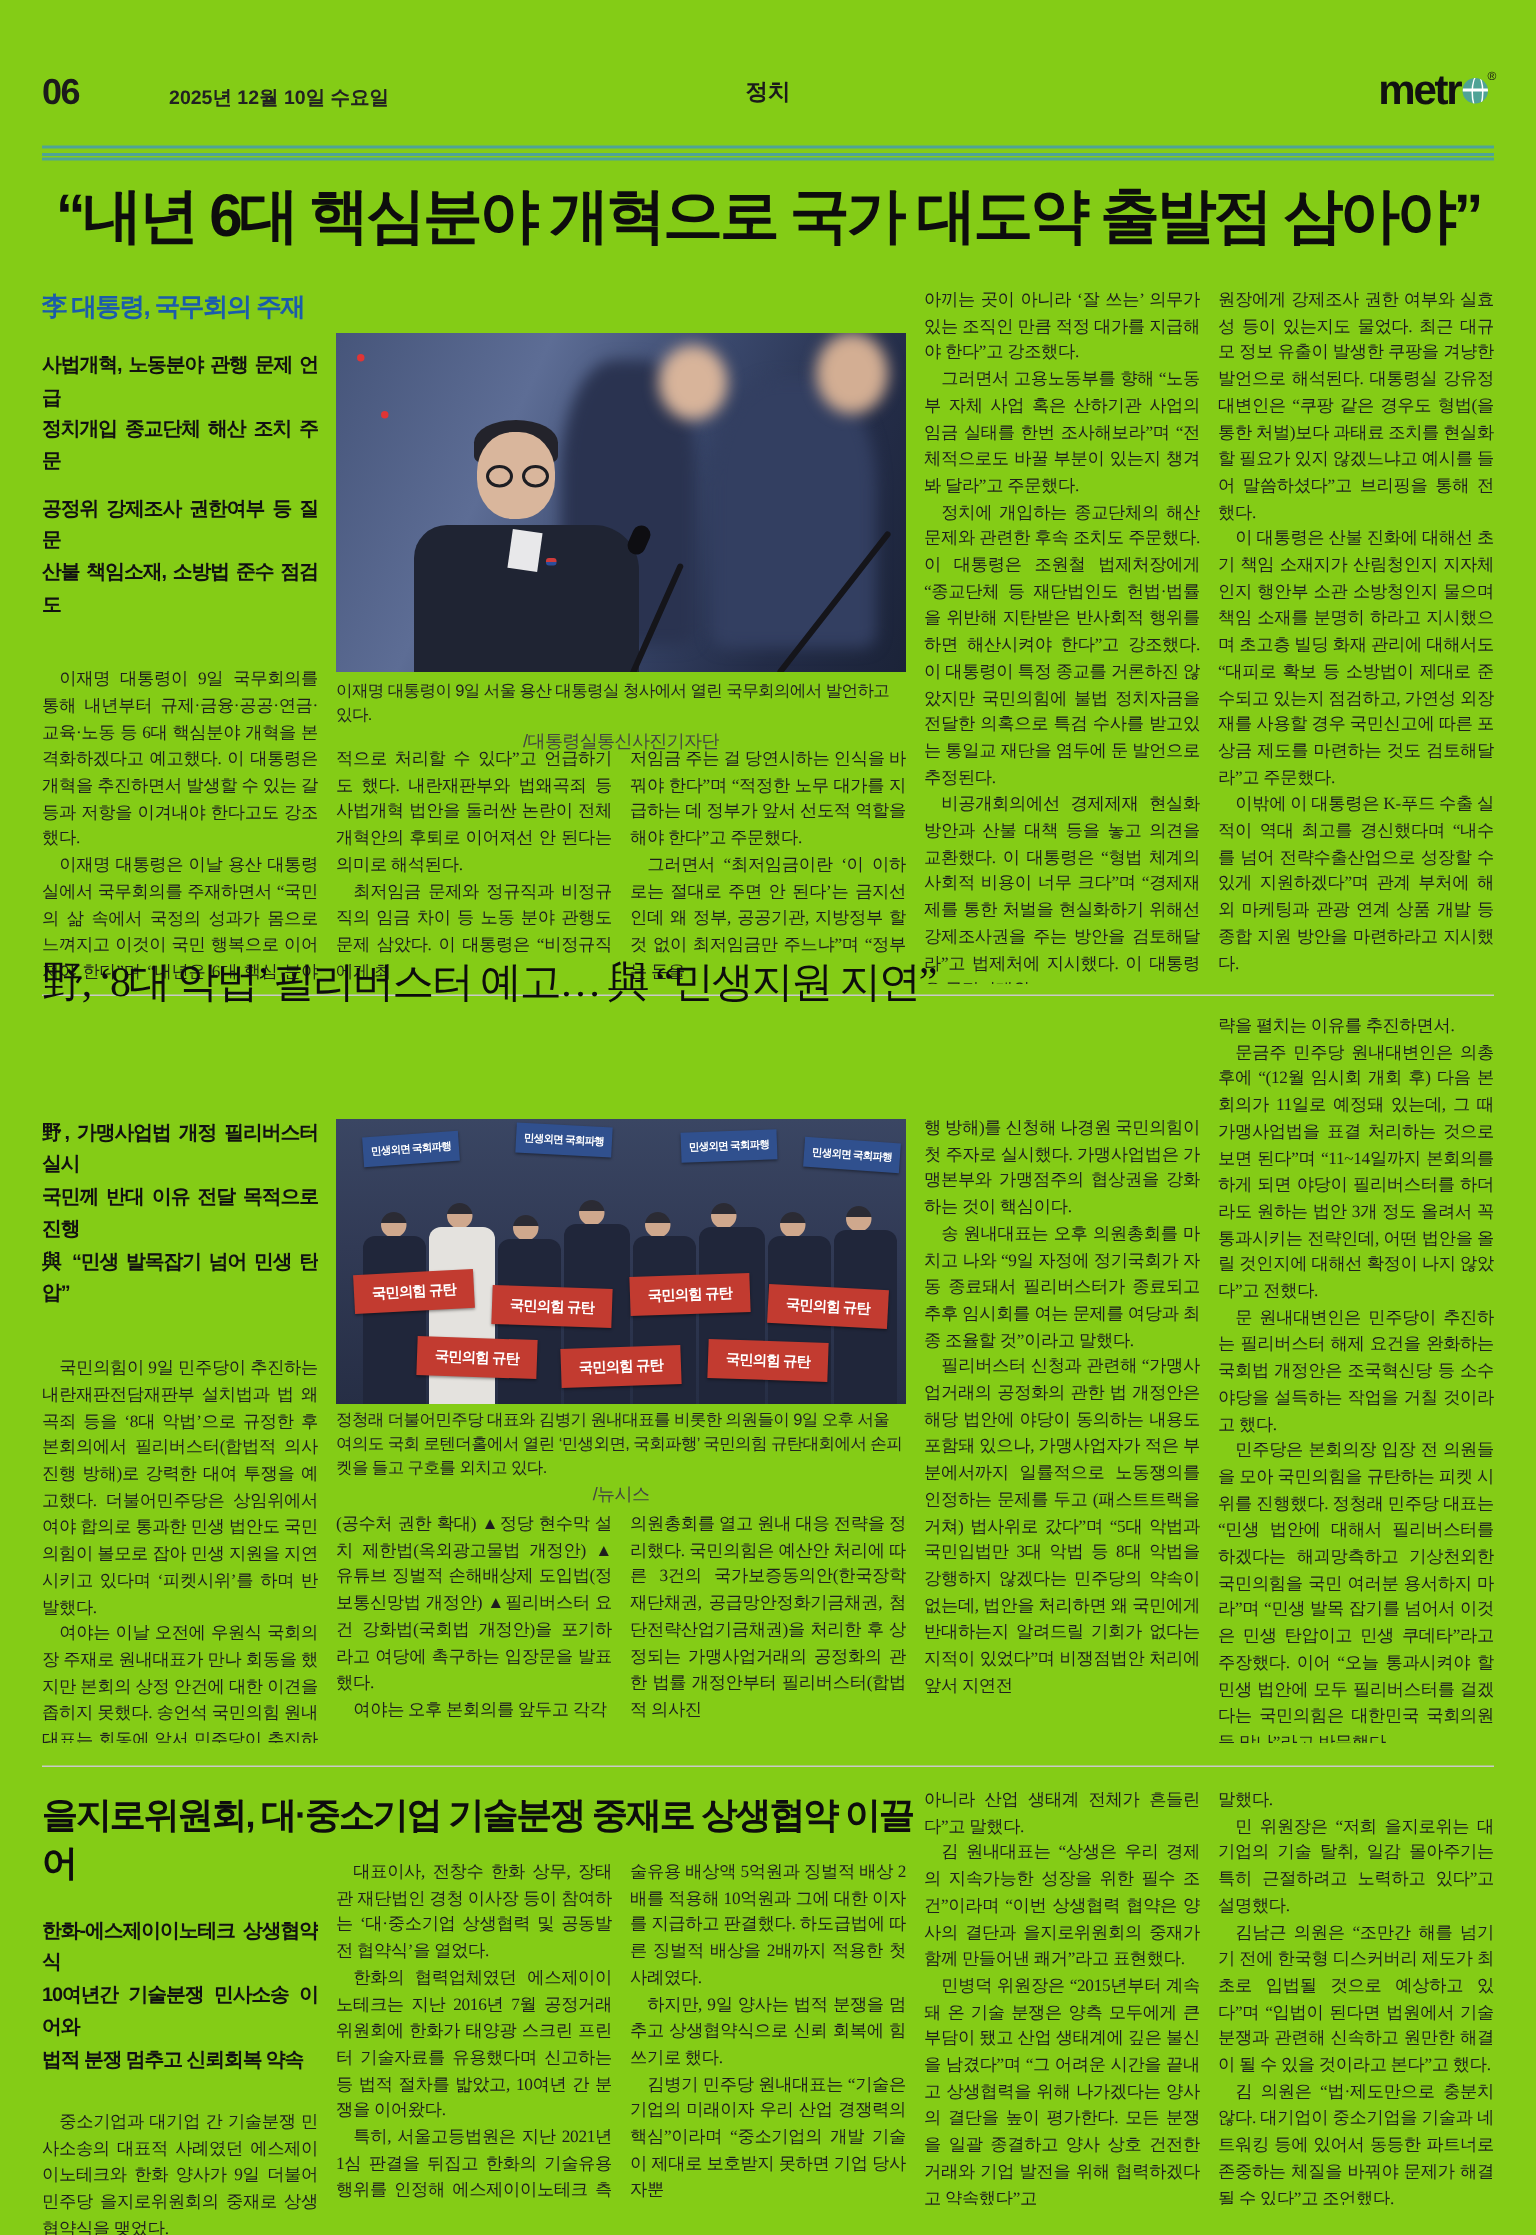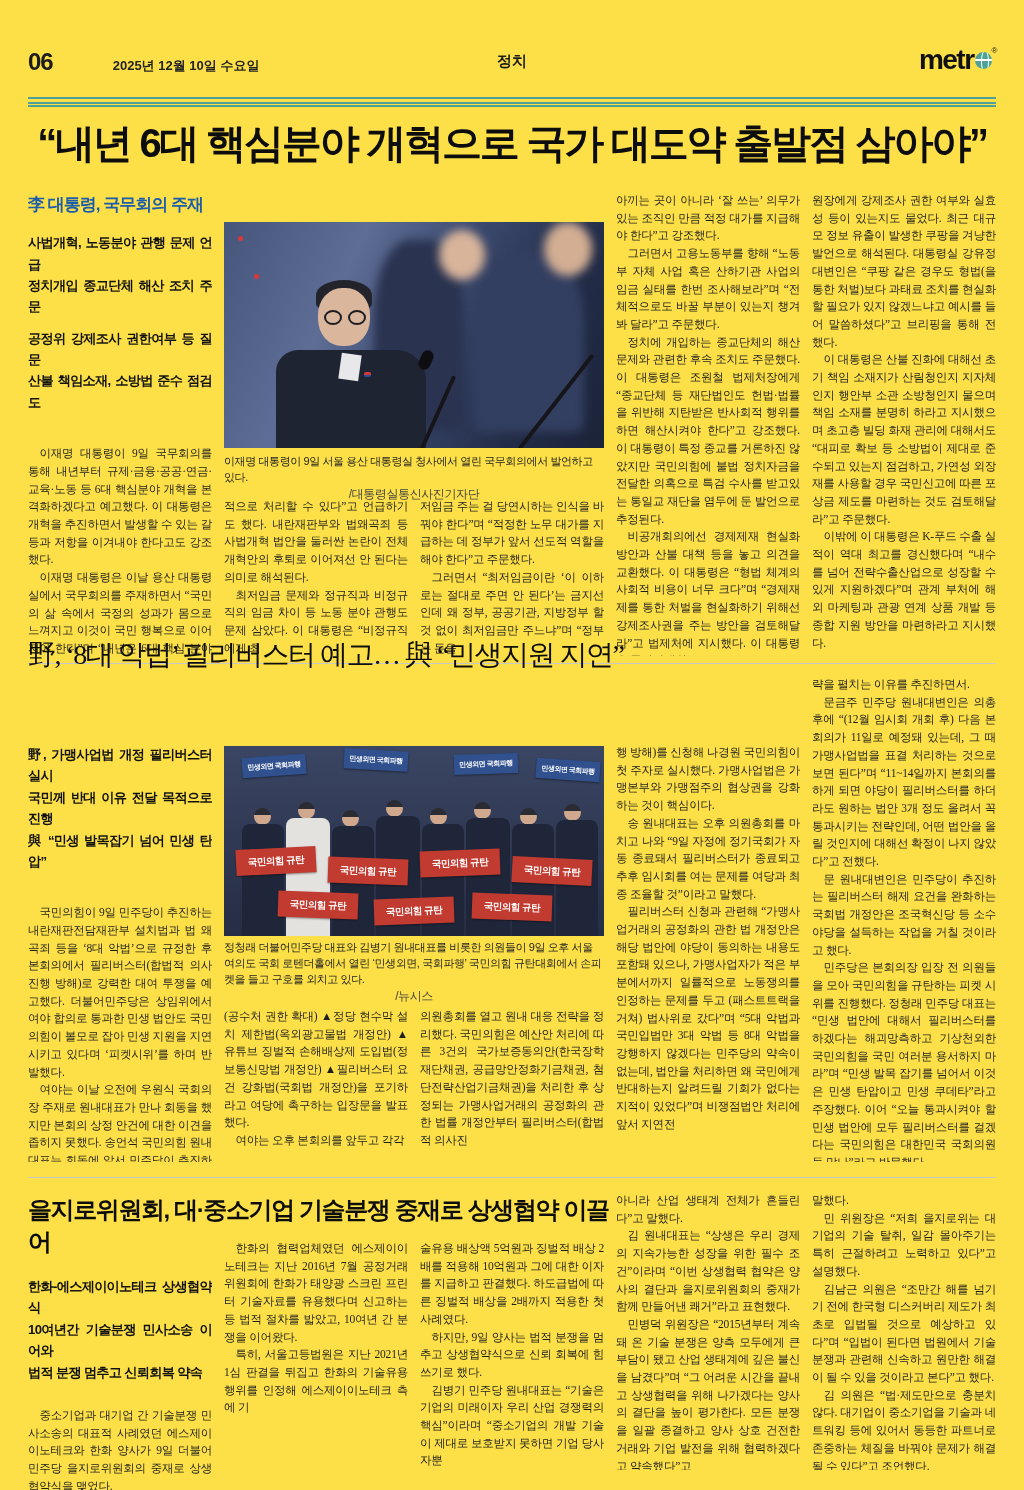--- a/index.html
+++ b/index.html
@@ -4,21 +4,21 @@
 <style>
   :root{
     --sans:"Liberation Sans","DejaVu Sans",sans-serif;
     --serif:"Liberation Serif","DejaVu Serif",serif;
     --teal:#4fa396;
     --ink:#1b1b1b;
     --blue:#1b5cab;
   }
   *{margin:0;padding:0;box-sizing:border-box;}
   body{background:#ffffff;font-family:var(--serif);color:var(--ink);}
-  .page{position:relative;width:1024px;height:1490px;background:#fde047;overflow:hidden;}
+  .page{position:relative;width:1024px;height:1490px;background:#84cc16;overflow:hidden;}
 
   
   .hdr-left{position:absolute;left:28px;top:48px;display:flex;align-items:baseline;gap:12px;}
   .pagenum{font-family:var(--sans);font-weight:800;font-size:24px;letter-spacing:-1px;}
   .dateline{font-family:var(--sans);font-weight:700;font-size:13px;color:#222;margin-left:48px;}
   .section{position:absolute;top:52px;left:50%;transform:translateX(-50%);font-family:var(--sans);font-weight:700;font-size:15px;}
   .brand{position:absolute;right:28px;top:44px;display:flex;align-items:center;font-family:var(--sans);font-weight:800;font-size:28px;letter-spacing:-1.5px;color:#111;text-align:center;}
   .globe{display:inline-block;width:17px;height:17px;border-radius:50%;background:var(--teal);position:relative;margin-left:1px;overflow:hidden;}
   .globe::before{content:"";position:absolute;left:0;right:0;top:7px;height:2px;background:#fff;}
   .globe::after{content:"";position:absolute;left:6px;top:-2px;width:6px;height:21px;border-radius:50%;border:1.6px solid #fff;}
@@ -234,20 +234,21 @@
         <p>10여년간 기술분쟁 민사소송 이어와</p>
         <p>법적 분쟁 멈추고 신뢰회복 약속</p>
       </div>
     <div class="bodygap" style="height:14px;"></div>
     <div>
         <p>중소기업과 대기업 간 기술분쟁 민사소송의 대표적 사례였던 에스제이이노테크와 한화 양사가 9일 더불어민주당 을지로위원회의 중재로 상생협약식을 맺었다.</p>
         <p>민주당 을지로위원회는 김병기 원내대표, 민병덕 을지로위원장, 김남근·이병진 의원과 류두형 한화 글로벌 부문</p>
       </div>
   </div>
   <div class="col" style="left:224px;top:1240px;height:230px;">
+      <p>대표이사, 전창수 한화 상무, 장태관 재단법인 경청 이사장 등이 참여하는 ‘대·중소기업 상생협력 및 공동발전 협약식’을 열었다.</p>
       <p>한화의 협력업체였던 에스제이이노테크는 지난 2016년 7월 공정거래위원회에 한화가 태양광 스크린 프린터 기술자료를 유용했다며 신고하는 등 법적 절차를 밟았고, 10여년 간 분쟁을 이어왔다.</p>
       <p>특히, 서울고등법원은 지난 2021년 1심 판결을 뒤집고 한화의 기술유용 행위를 인정해 에스제이이노테크 측에 기</p>
     </div>
   <div class="col cont" style="left:420px;top:1240px;height:230px;">
       <p>술유용 배상액 5억원과 징벌적 배상 2배를 적용해 10억원과 그에 대한 이자를 지급하고 판결했다. 하도급법에 따른 징벌적 배상을 2배까지 적용한 첫 사례였다.</p>
       <p>하지만, 9일 양사는 법적 분쟁을 멈추고 상생협약식으로 신뢰 회복에 힘쓰기로 했다.</p>
       <p>김병기 민주당 원내대표는 “기술은 기업의 미래이자 우리 산업 경쟁력의 핵심”이라며 “중소기업의 개발 기술이 제대로 보호받지 못하면 기업 당사자뿐</p>
     </div>
   <div class="col cont" style="left:616px;top:1192px;height:278px;">
       <p>아니라 산업 생태계 전체가 흔들린다”고 말했다.</p>

